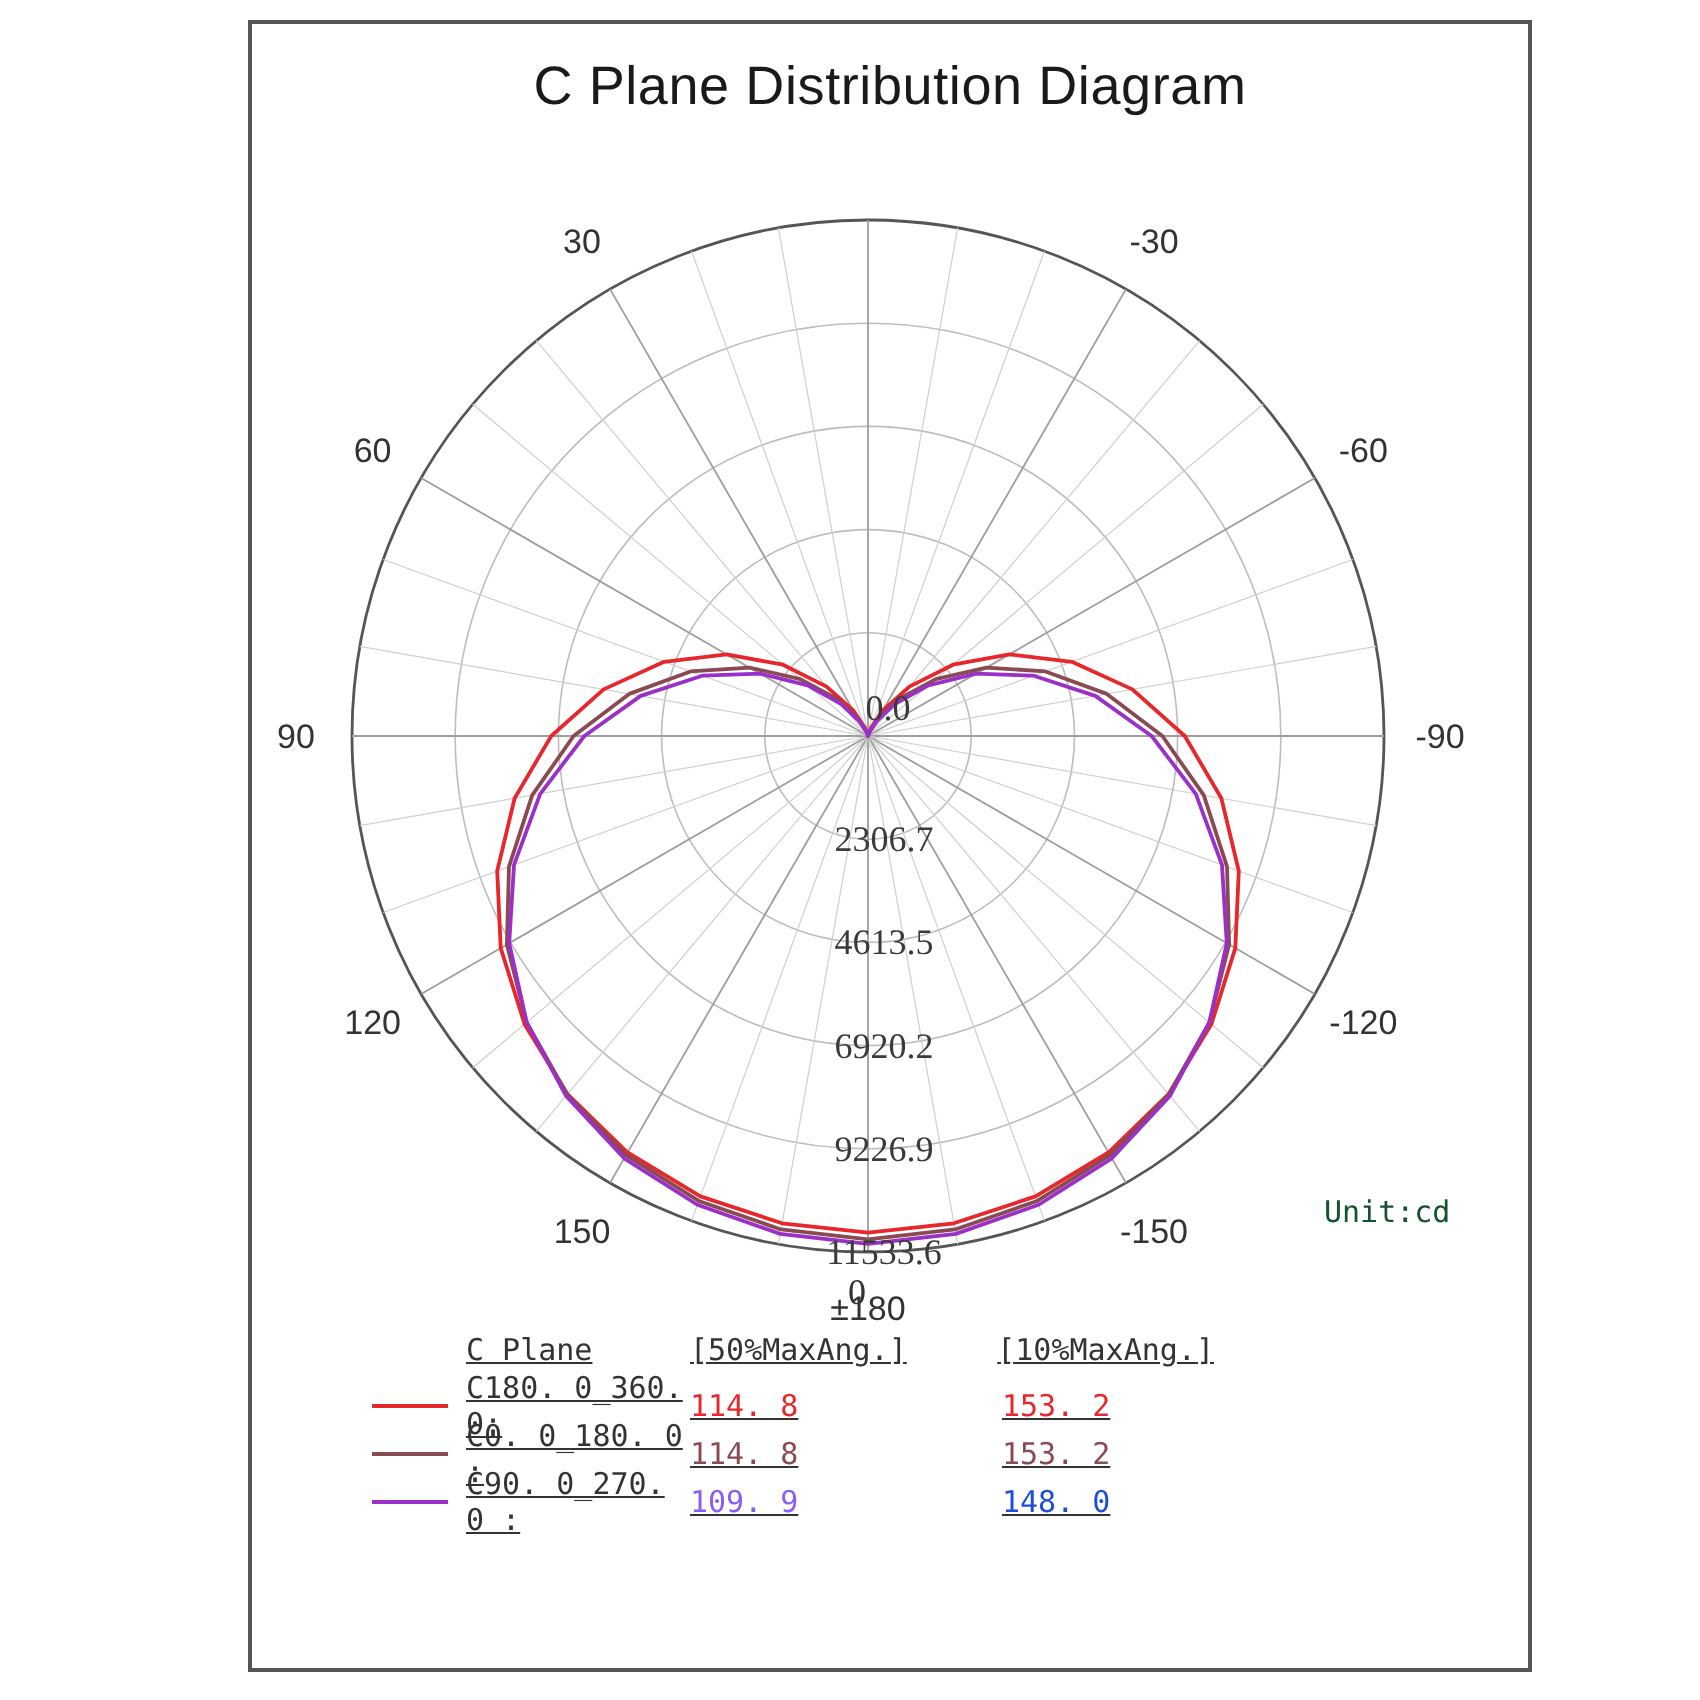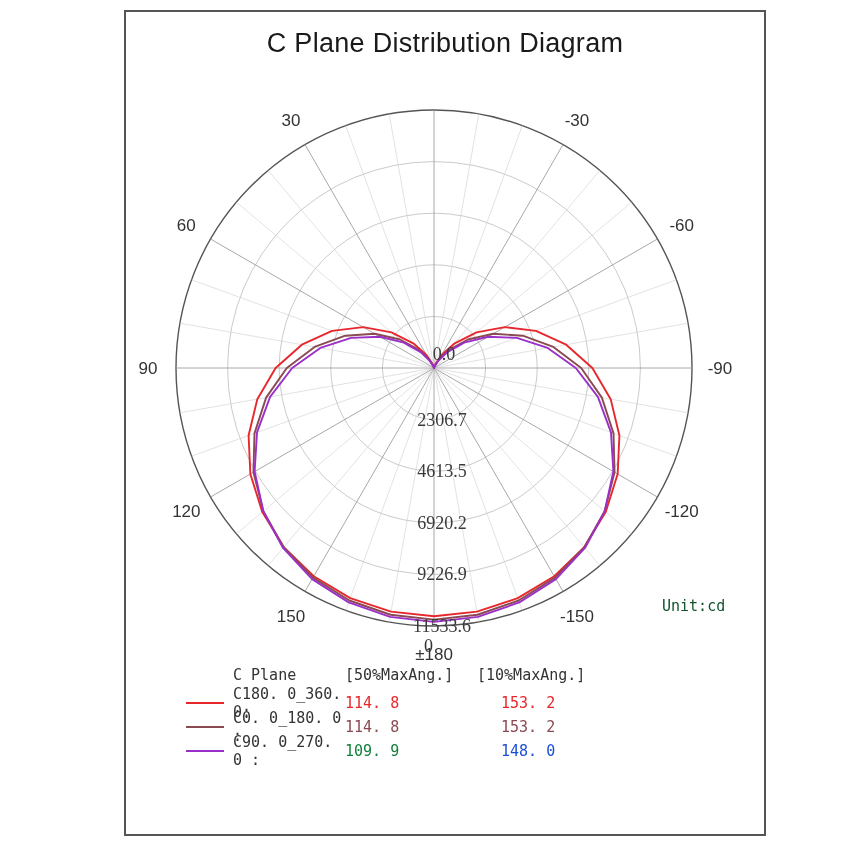--- a/index.html
+++ b/index.html
@@ -63,30 +63,31 @@
     color: #14532d;
   }
   .legend {
     position: absolute;
     left: 186px;
     top: 666px;
     width: 500px;
     font-family: "DejaVu Sans Mono", monospace;
     font-size: 15px;
     color: #333;
+    text-decoration: underline;
   }
   .legend-head {
     display: flex;
     align-items: baseline;
     margin-bottom: 7px;
     padding-left: 47px;
   }
   .legend-head .col-name { width: 112px; text-align: left; }
   .legend-head .col-a { width: 132px; text-align: left; }
-  .legend-head .col-b { width: 130px; text-align: left; }
+  .legend-head .col-b { width: 130px; text-align: right; }
   .legend-row {
     display: flex;
     align-items: center;
     height: 24px;
   }
   .swatch {
     width: 38px;
     height: 0;
     border-top-width: 2px;
     border-top-style: solid;
@@ -206,19 +207,19 @@
         </div>
         <div class="legend-row">
           <span class="swatch" style="border-top-color: rgb(138, 74, 82);"></span>
           <span class="name">C0. 0_180. 0  :</span>
           <span class="v1" style="color: rgb(138, 74, 82);">114. 8</span>
           <span class="v2" style="color: rgb(138, 74, 82);">153. 2</span>
         </div>
         <div class="legend-row">
           <span class="swatch" style="border-top-color: rgb(155, 48, 200);"></span>
           <span class="name">C90. 0_270. 0 :</span>
-          <span class="v1" style="color: #15803d;">109. 9</span>
+          <span class="v1" style="color: #8b5cf6;">109. 9</span>
           <span class="v2" style="color: #1d4ed8;">148. 0</span>
         </div>
       </div>
   </div>
 
 </div>
 
 </body></html>

